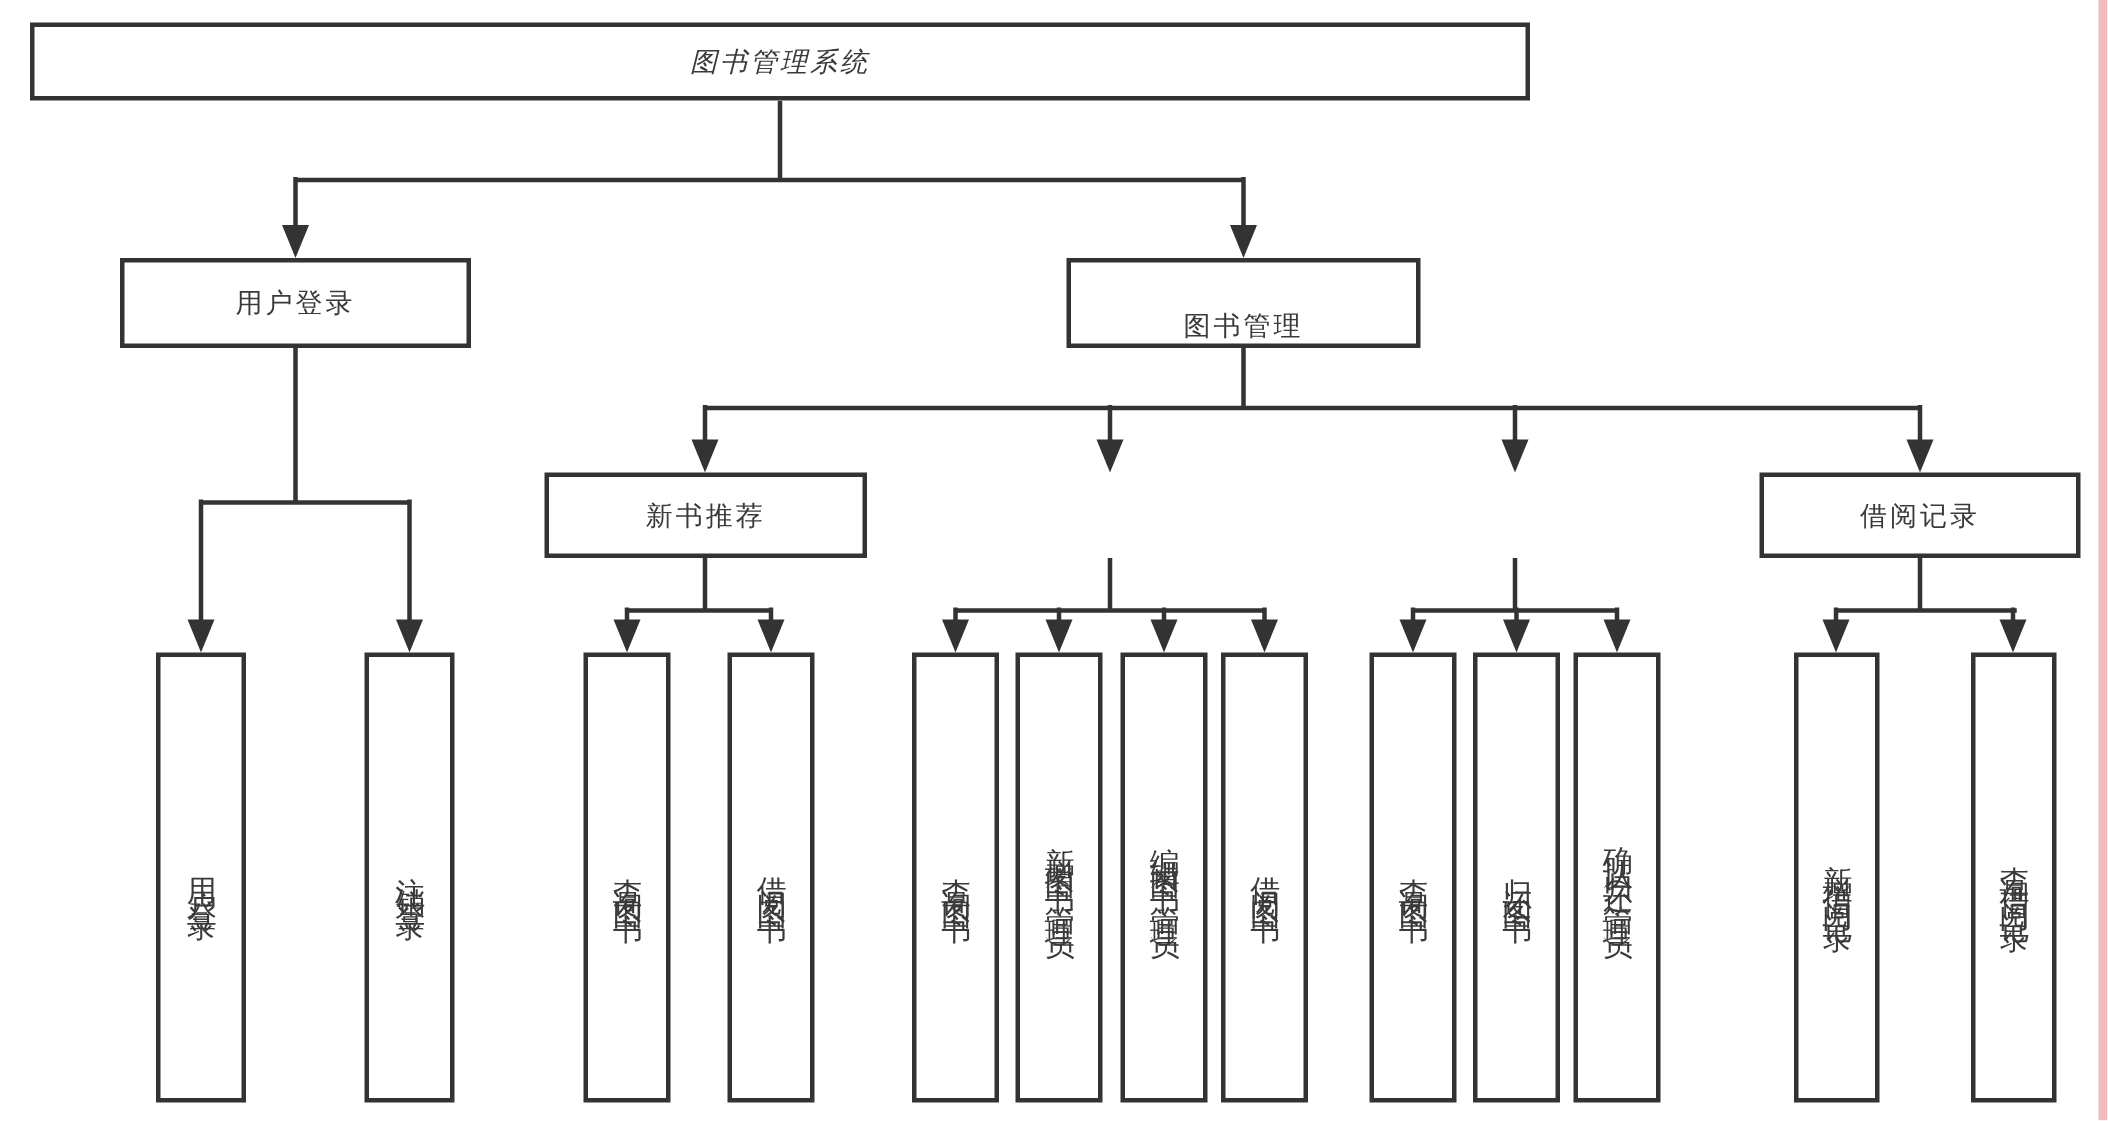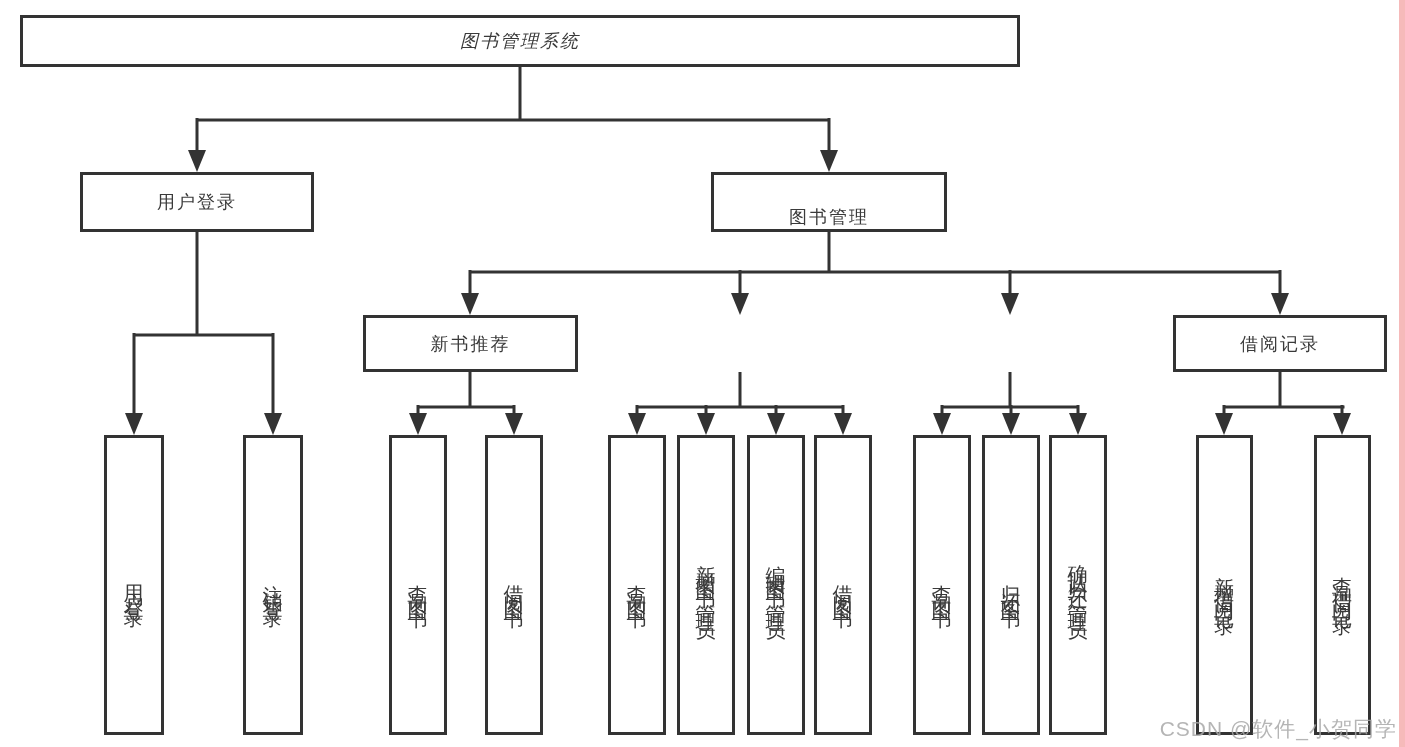--- a/index.html
+++ b/index.html
@@ -134,16 +134,15 @@
     <span class="vtext">确认归还（管理员）</span>
   </div>
 
   <div class="node leaf-node" style="left:1196px; width:57px;">
     <span class="vtext">新增借阅记录</span>
   </div>
   <div class="node leaf-node" style="left:1314px; width:57px;">
     <span class="vtext">查询借阅记录</span>
   </div>
 
-  <div class="watermark">CSDN @软件_小贺同学</div>
   <div class="accent-strip"></div>
 
 </div>
 
 </body></html>

